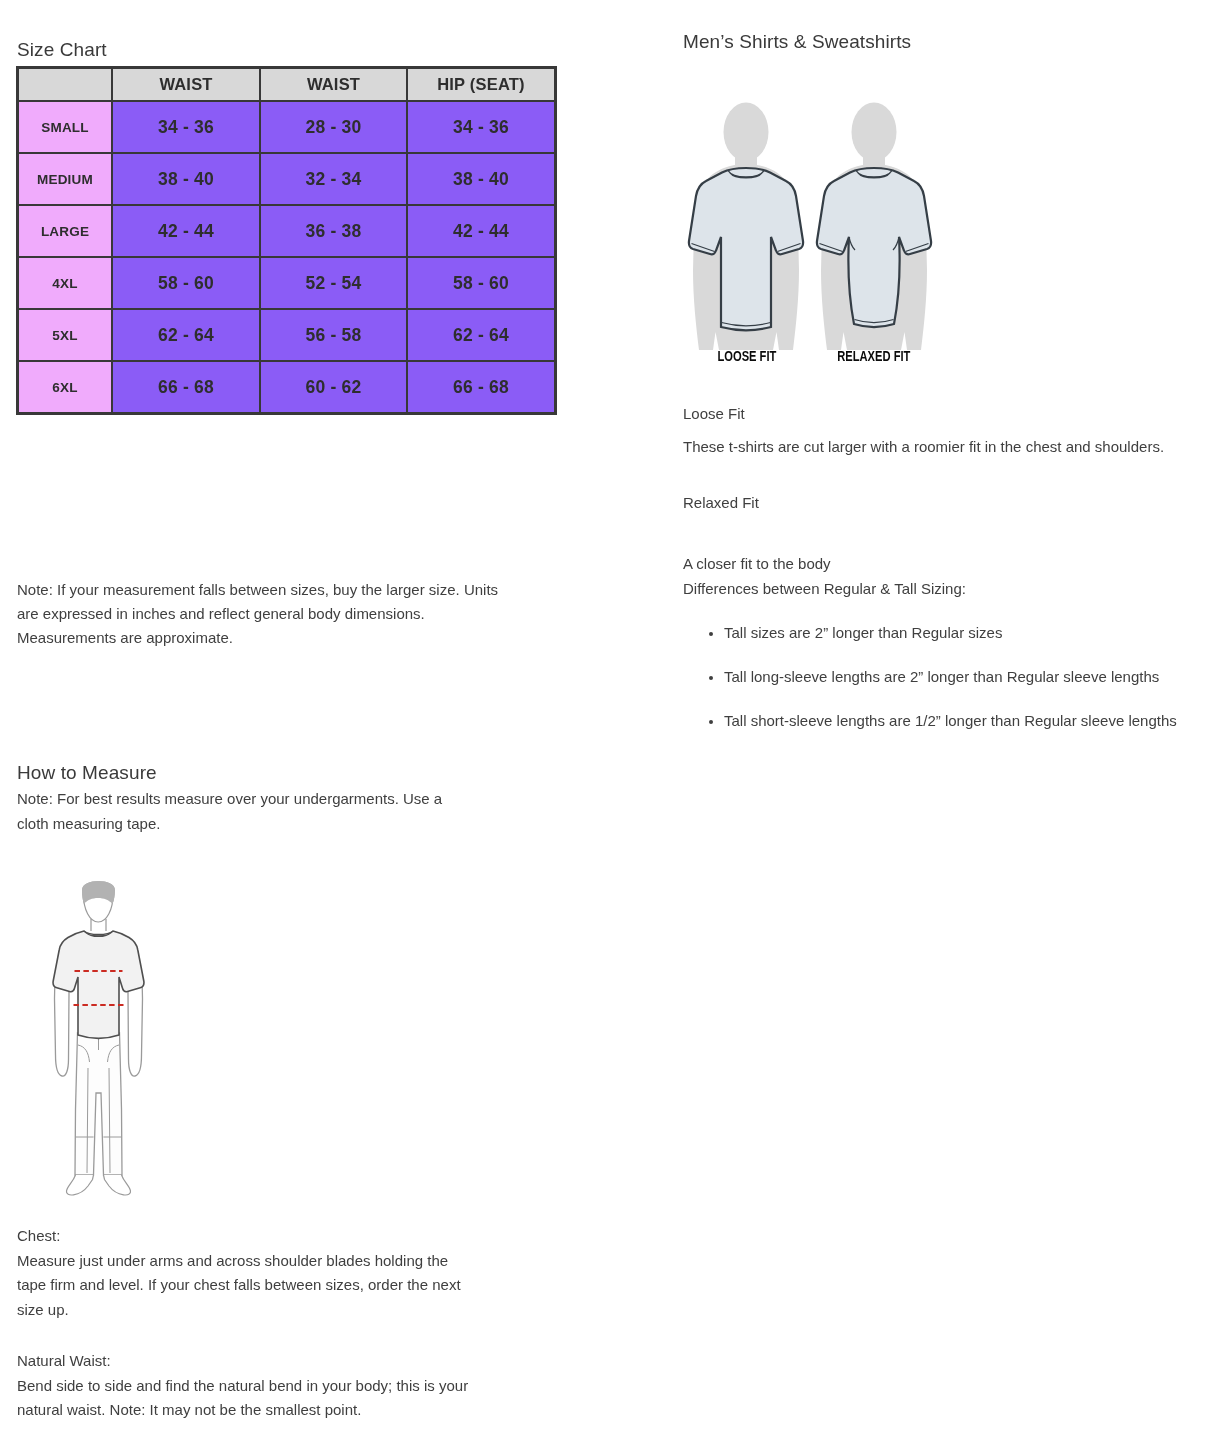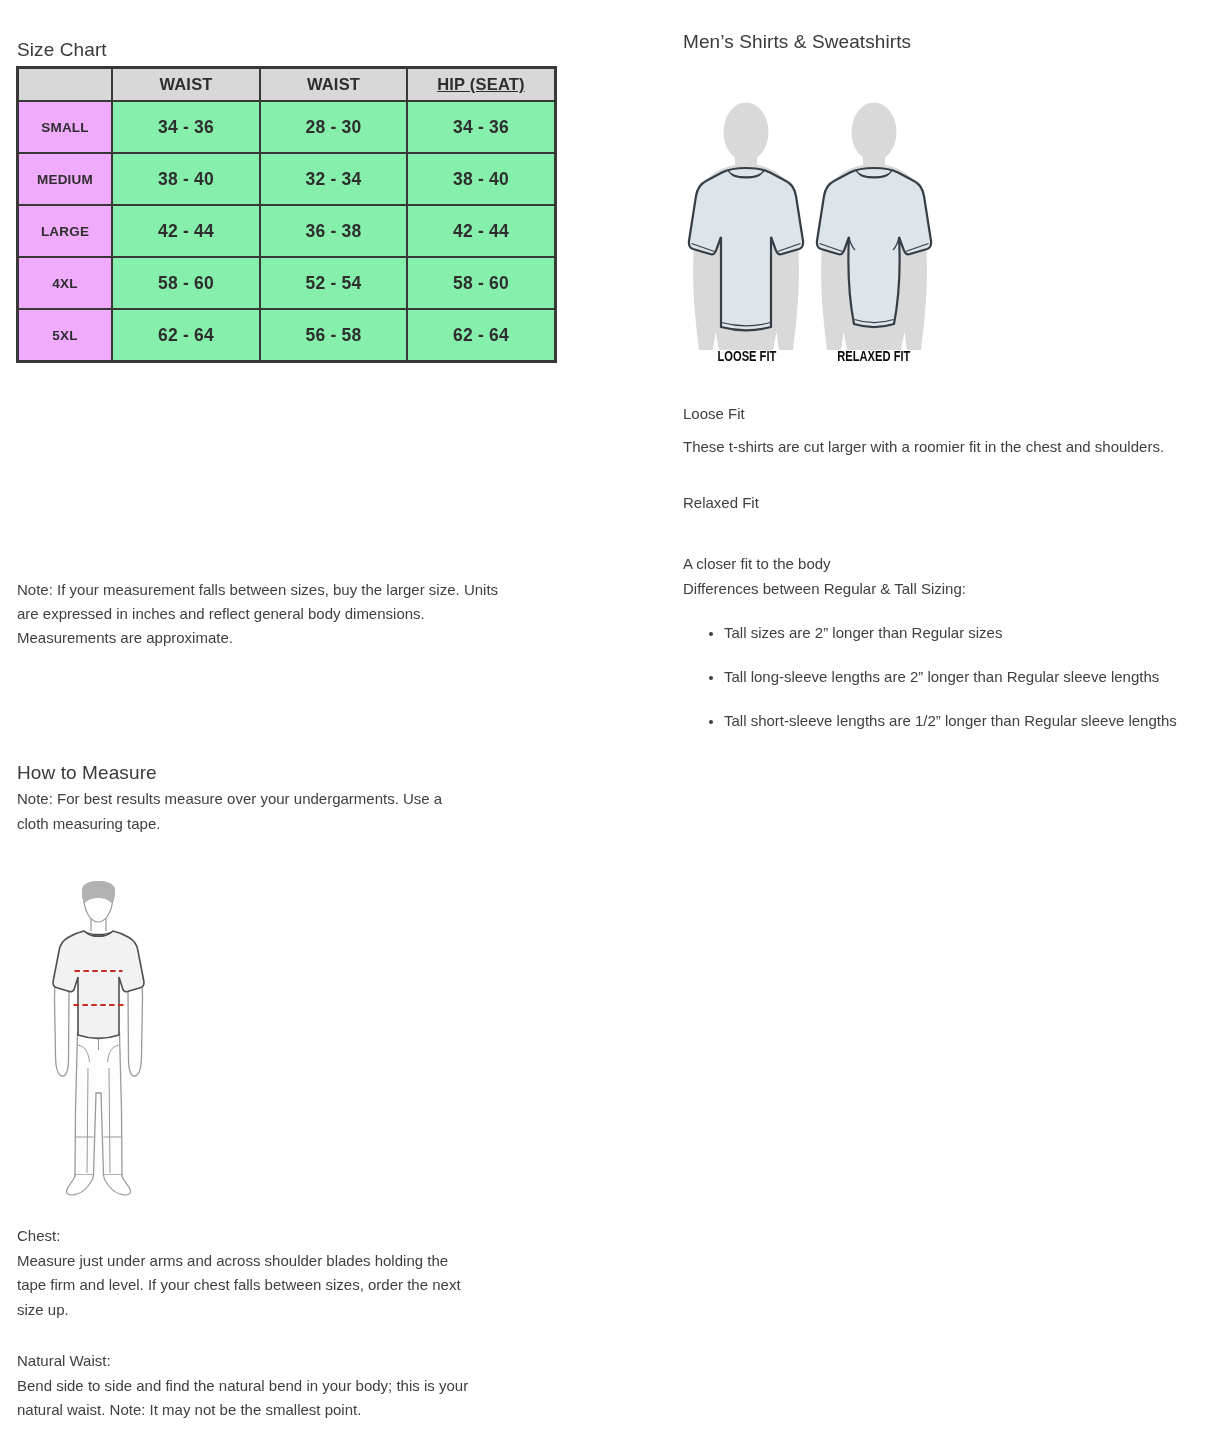--- a/index.html
+++ b/index.html
@@ -19,22 +19,22 @@
     border:3px solid #383838;
     left:16px;top:66px;position:absolute;
     width:531px;
   }
   table.size-chart th, table.size-chart td{
     border:2px solid #383838;text-align:center;vertical-align:middle;
     color:#2e2e2e;font-weight:bold;padding:0;
   }
   th.corner, th.col-h{background:#d8d8d8;height:31px;font-size:16.5px;letter-spacing:.2px;}
   td.size-lbl{background:#f0abfc;font-size:13.5px;letter-spacing:.2px;}
-  td.val{background:#86efac;font-size:17.5px;height:50px;letter-spacing:.2px;}
-  .c0{width:92px;} .c1{width:146px;} .c2{width:145px;} .c3{width:146px;text-decoration:underline;}
+  td.val{background:#8b5cf6;font-size:17.5px;height:50px;letter-spacing:.2px;}
+  .c0{width:92px;} .c1{width:146px;} .c2{width:145px;} .c3{width:146px;}
 
   
   .fit-label{position:absolute;top:347px;width:128px;text-align:center;
     font-size:15.5px;font-weight:800;color:#0b0b0b;}
   .fit-label>span{display:inline-block;transform:scaleX(.72);transform-origin:50% 50%;white-space:nowrap;}
   ul.tall-list{margin:0;padding:0 0 0 18px;width:520px;}
   ul.tall-list li{font-size:15px;line-height:23px;margin-bottom:21px;color:#3f3f3f;}
   ul.tall-list li::marker{color:#3f3f3f;font-size:13px;}
 </style>
 </head>
@@ -72,20 +72,26 @@
     <td class="size-lbl">4XL</td>
     <td class="val">58 - 60</td>
     <td class="val">52 - 54</td>
     <td class="val">58 - 60</td>
   </tr>
   <tr>
     <td class="size-lbl">5XL</td>
     <td class="val">62 - 64</td>
     <td class="val">56 - 58</td>
     <td class="val">62 - 64</td>
+  </tr>
+  <tr>
+    <td class="size-lbl">6XL</td>
+    <td class="val">66 - 68</td>
+    <td class="val">60 - 62</td>
+    <td class="val">66 - 68</td>
   </tr>
 </tbody>
   </table>
 
 <p class="abs body-txt" style="left:17px;top:578px;width:492px;margin:0;">
   <span>Note:</span>
   <span class="it">If your measurement falls between sizes, buy the larger size.</span>
   <span>Units are expressed in inches and reflect general body dimensions. Measurements are approximate.</span>
 </p>
 

